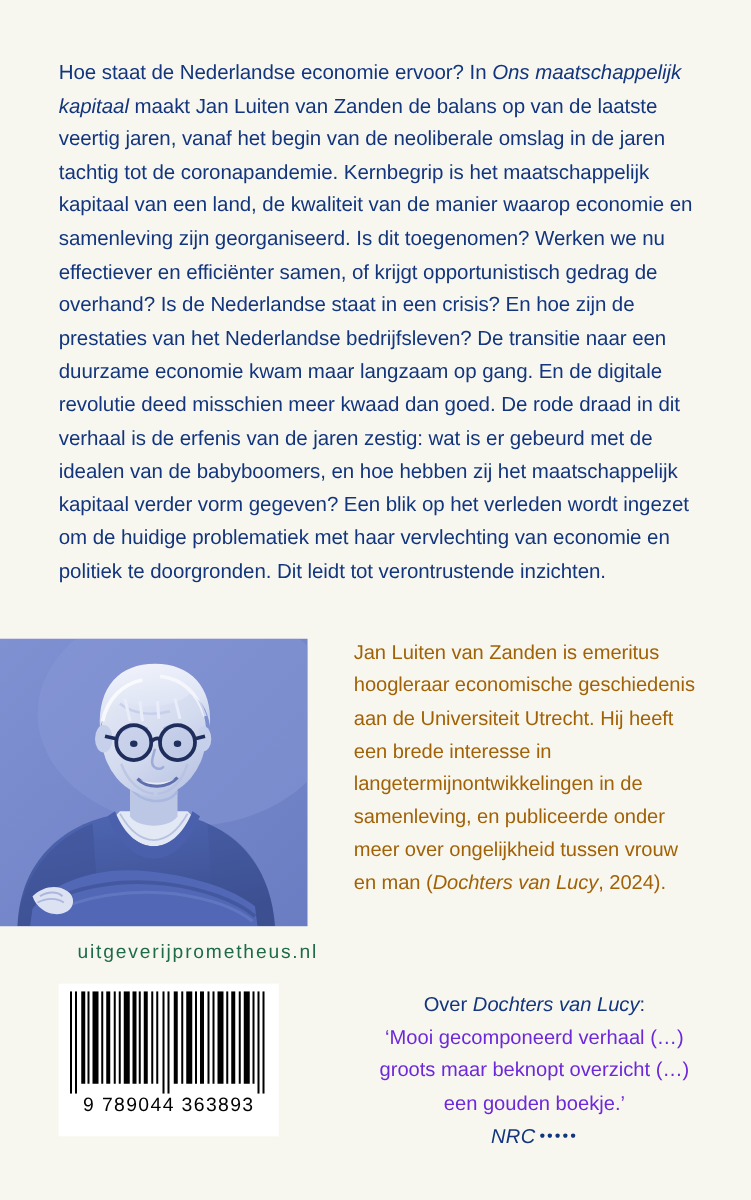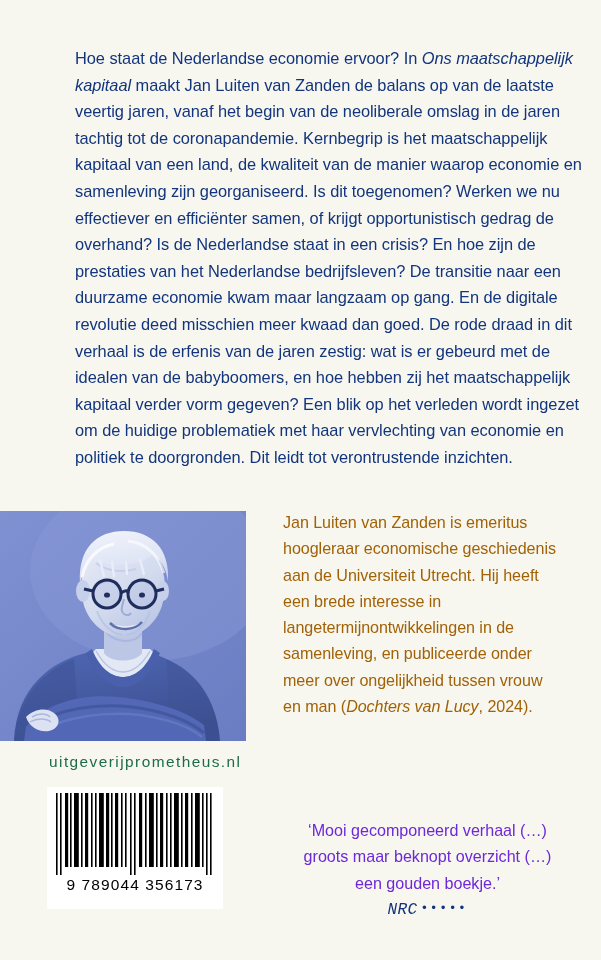--- a/index.html
+++ b/index.html
@@ -19,21 +19,20 @@
   #blurb {
     position: absolute;
     left: 47px;
     top: 45px;
     width: 509px;
     color: #12357d;
     font-size: 16.4px;
     line-height: 26.6px;
     letter-spacing: -0.05px;
     text-align: left;
-    margin-left: 28px;
   }
   #blurb .it { font-style: italic; }
 
   
   #author-photo {
     position: absolute;
     left: 0px;
     top: 511px;
     width: 246px;
     height: 230px;
@@ -51,21 +50,21 @@
     color: #a16207;
     font-size: 16.1px;
     line-height: 26.3px;
     letter-spacing: -0.05px;
   }
   #author-bio .it { font-style: italic; }
 
   
   #publisher-url {
     position: absolute;
-    left: 49px;
+    left: 62px;
     top: 753px;
     color: #1d6b4a;
     font-size: 15.4px;
     letter-spacing: 1.45px;
     font-weight: 400;
   }
 
   
   #barcode-block {
     position: absolute;
@@ -105,21 +104,20 @@
     line-height: 26.2px;
   }
   #review-quote .over-line { color: #12357d; }
   #review-quote .over-line .it { font-style: italic; }
   #review-quote .quote-body { color: #6d28d9; display: block; }
   #review-quote .source-line {
     color: #12357d;
     font-style: italic;
     display: block;
     letter-spacing: 0.3px;
-    font-family: Liberation Mono, monospace;
   }
   #review-quote .dots {
     font-style: normal;
     letter-spacing: 1.6px;
     font-size: 13px;
     vertical-align: 1.5px;
     padding-left: 3px;
   }
 </style>
 </head>
@@ -253,22 +251,22 @@
       <rect x="122" y="0" width="4.8" height="74"></rect>
       <rect x="129" y="0" width="1.6" height="74"></rect>
       <rect x="133" y="0" width="3.2" height="74"></rect>
       <rect x="139" y="0" width="1.6" height="74"></rect>
       <rect x="143" y="0" width="4.8" height="74"></rect>
       <rect x="150" y="0" width="1.6" height="74"></rect>
       <rect x="154" y="0" width="1.6" height="82"></rect>
       <rect x="158" y="0" width="1.6" height="82"></rect>
     </g>
   </svg>
-  <span class="isbn-digits">9 789044 356173</span>
+  <span class="isbn-digits">9 789044 363893</span>
 </div>
 
 <div id="review-quote">
-  <br>
+  <span class="over-line"><span>Over </span><span class="it">Dochters van Lucy</span><span>:</span></span><br>
   <span class="quote-body">‘Mooi gecomponeerd verhaal (…)</span>
   <span class="quote-body">groots maar beknopt overzicht (…)</span>
   <span class="quote-body">een gouden boekje.’</span>
   <span class="source-line"><span>NRC</span><span class="dots">•••••</span></span>
 </div>
 
 </body></html>

